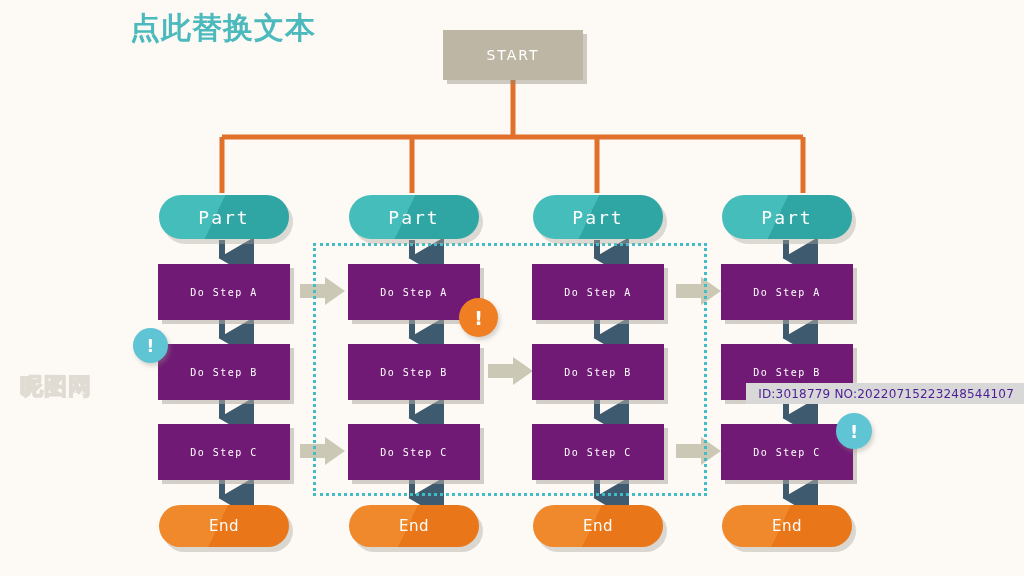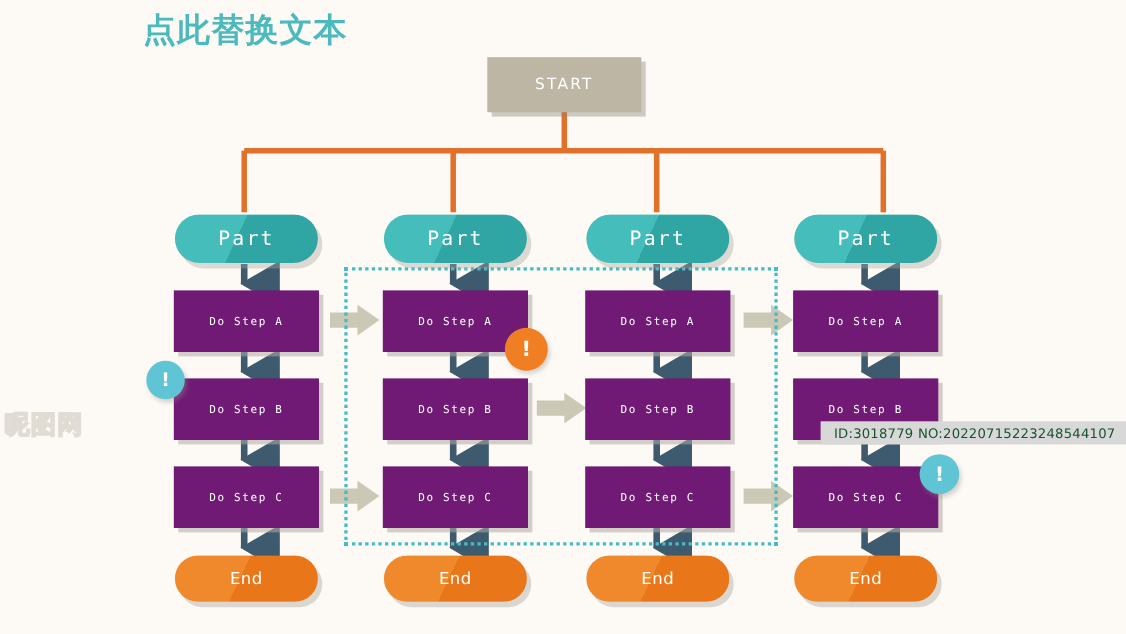--- a/index.html
+++ b/index.html
@@ -55,21 +55,20 @@
     user-select: none;
   }
 
   
   .start-box {
     background: #bdb6a4;
     box-shadow: 4px 4px 0 rgba(140,133,120,0.42);
     font-size: 14px;
     letter-spacing: 2px;
     font-family: "DejaVu Sans", "Liberation Sans", sans-serif;
-    margin-top: 22px;
   }
 
   
   .part-pill {
     border-radius: 22px;
     background: #36b4b2;
     background-image: linear-gradient(115deg, #45bdbb 0%, #45bdbb 44%, #2fa6a4 44%, #2fa6a4 100%);
     box-shadow: 4px 5px 0 rgba(170,168,160,0.40);
     font-size: 18px;
     letter-spacing: 2px;
@@ -119,21 +118,21 @@
     font-weight: bold;
     font-family: "DejaVu Sans", "Liberation Sans", sans-serif;
     box-shadow: 2px 3px 4px rgba(150,145,138,0.38);
   }
   .badge-orange { background: #ef7f22; }
   .badge-teal   { background: #5fc4d4; }
 
   
   #watermark {
     position: absolute;
-    left: 4px;
+    left: 20px;
     bottom: 6px;
     display: flex;
     align-items: flex-end;
     gap: 6px;
     opacity: 0.85;
   }
   #wm-cn {
     font-size: 23px;
     font-weight: bold;
     letter-spacing: 1px;
@@ -153,21 +152,21 @@
   
   #id-bar {
     position: absolute;
     right: 0;
     bottom: 4px;
     height: 21px;
     padding: 0 10px 0 12px;
     display: flex;
     align-items: center;
     background: #d8d8d8;
-    color: #14532d;
+    color: #4c1d95;
     font-size: 12px;
     letter-spacing: 0.2px;
     font-family: "DejaVu Sans", "Liberation Sans", sans-serif;
   }
 </style>
 </head>
 <body>
 
 <div id="stage">
 

